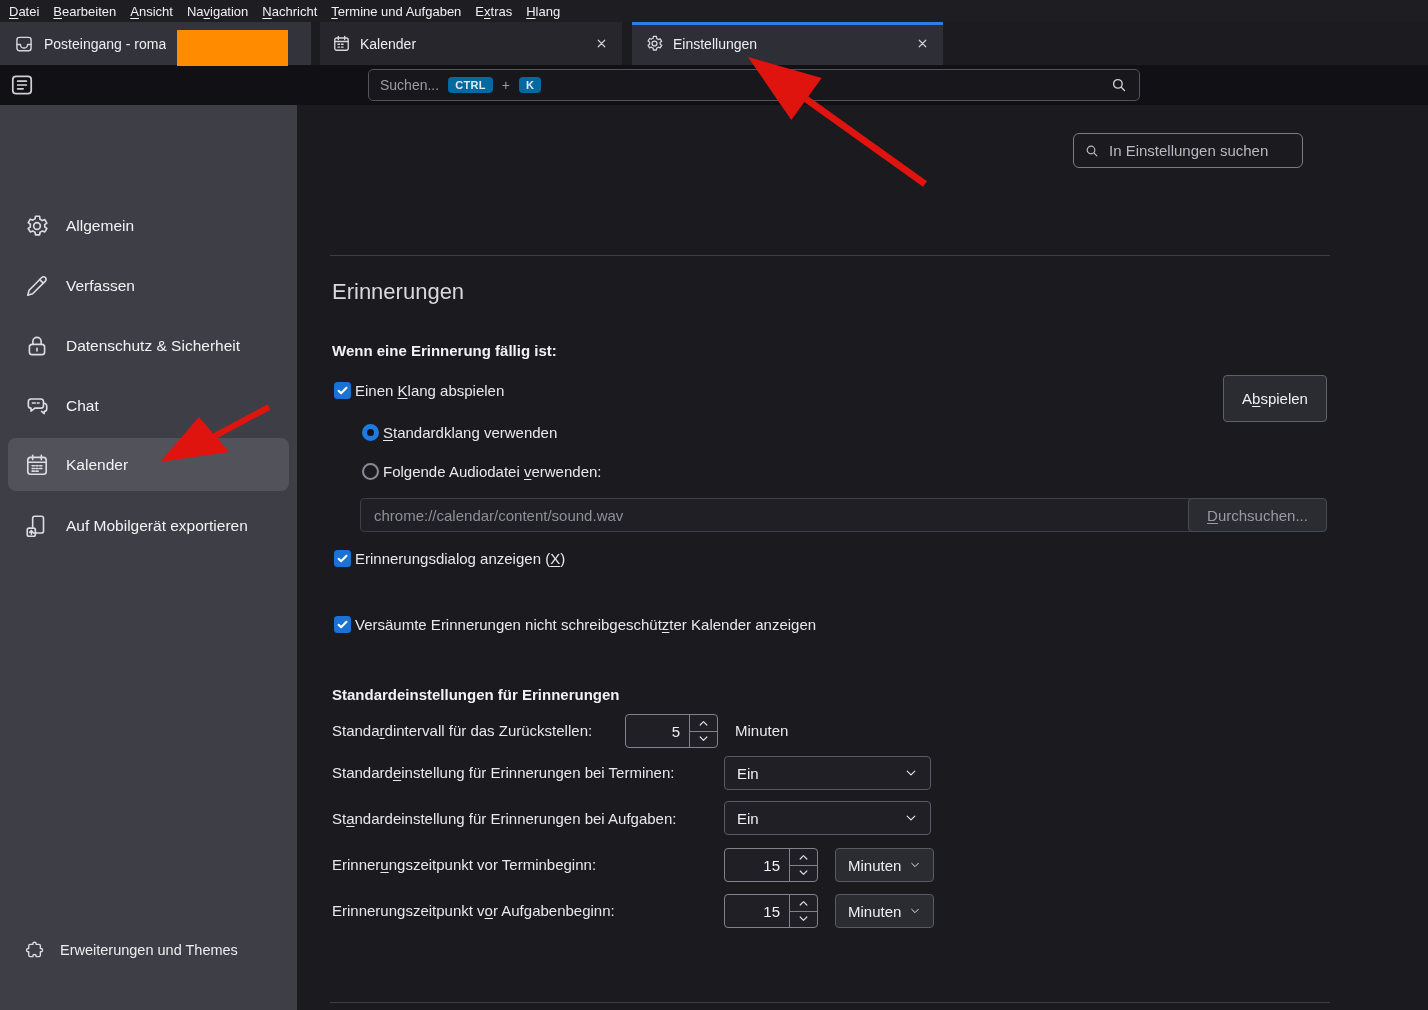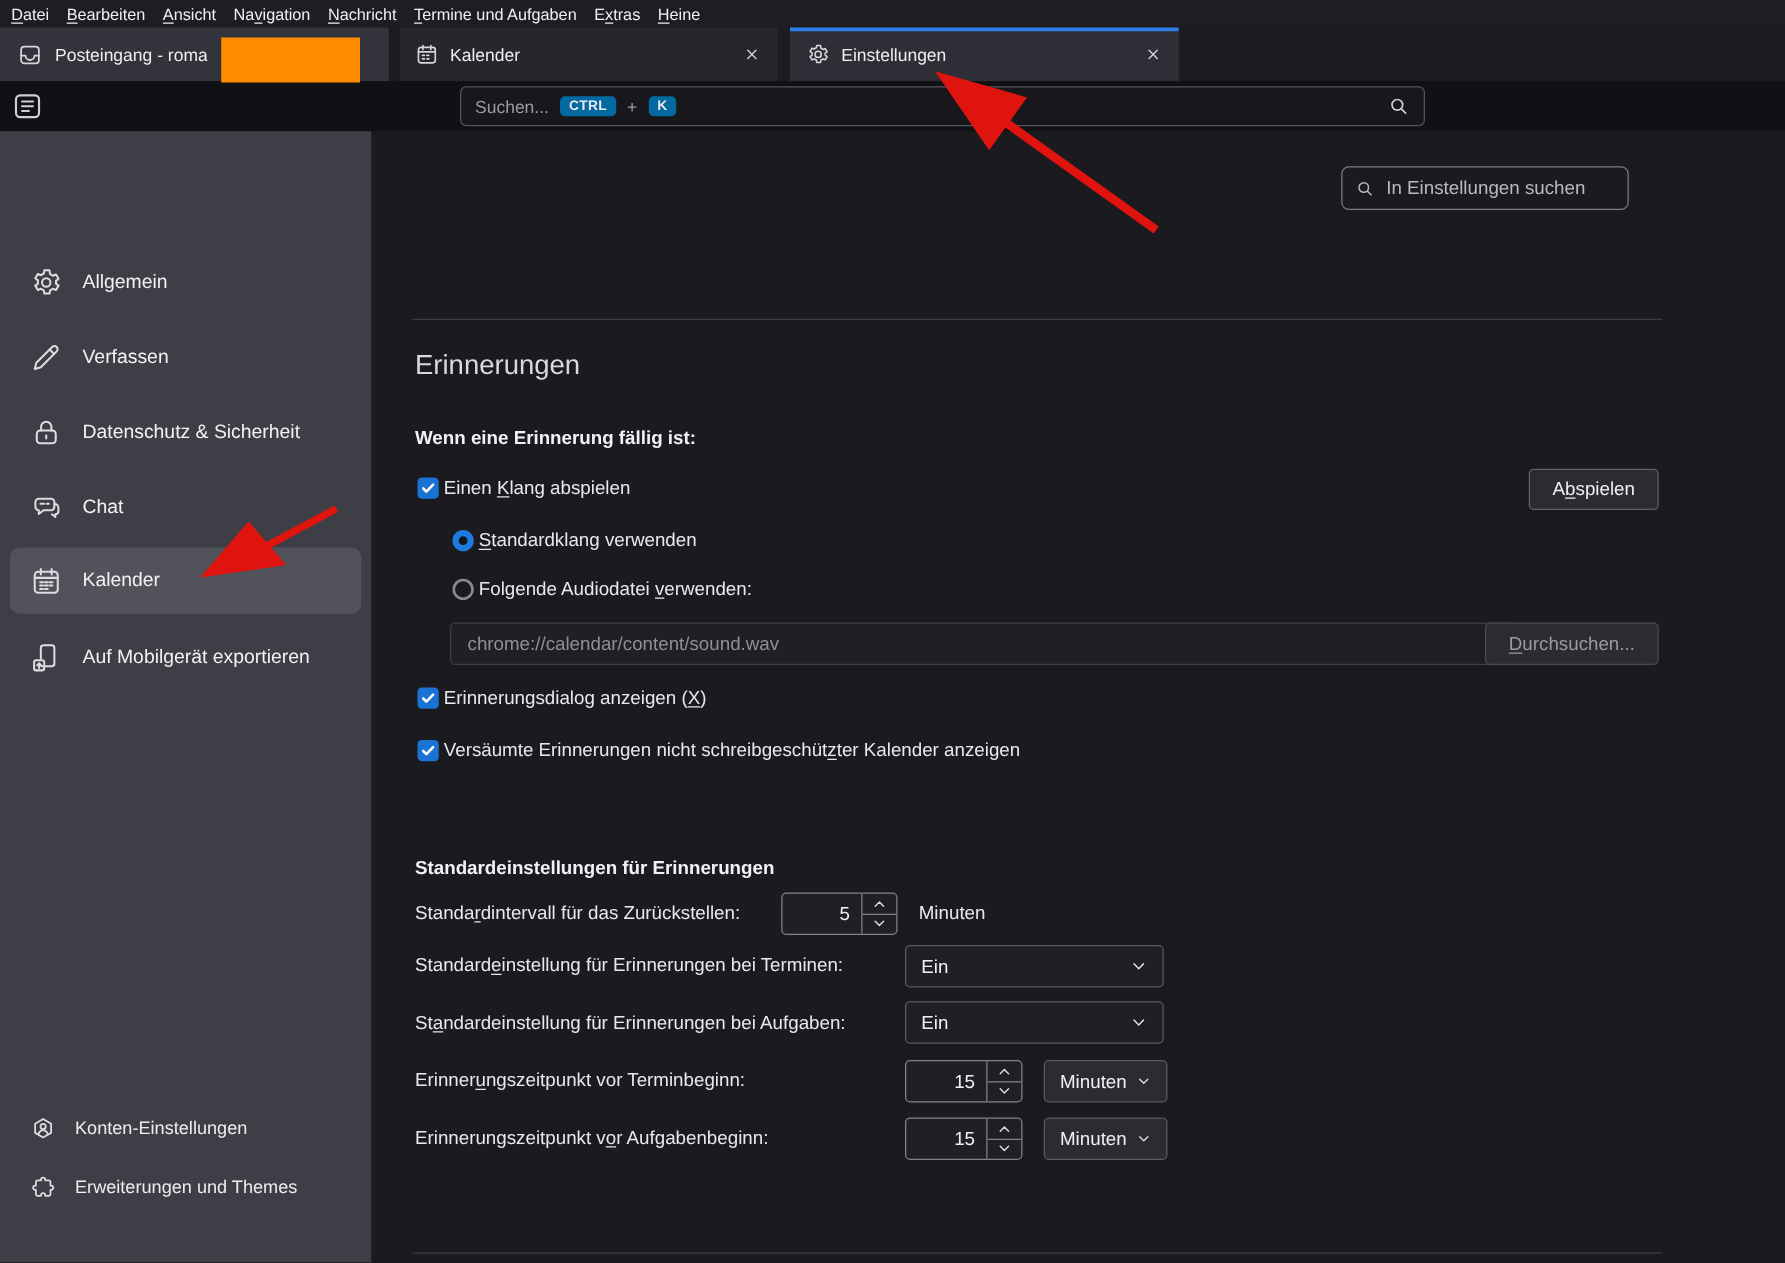--- a/index.html
+++ b/index.html
@@ -101,21 +101,21 @@
 <div id="app">
 
   <div class="menubar abs">
     <span class="menu-item"><span></span><span class="ak">D</span><span>atei</span></span>
     <span class="menu-item"><span></span><span class="ak">B</span><span>earbeiten</span></span>
     <span class="menu-item"><span></span><span class="ak">A</span><span>nsicht</span></span>
     <span class="menu-item"><span>Na</span><span class="ak">v</span><span>igation</span></span>
     <span class="menu-item"><span></span><span class="ak">N</span><span>achricht</span></span>
     <span class="menu-item"><span></span><span class="ak">T</span><span>ermine und Aufgaben</span></span>
     <span class="menu-item"><span>E</span><span class="ak">x</span><span>tras</span></span>
-    <span class="menu-item"><span></span><span class="ak">H</span><span>eine</span></span>
+    <span class="menu-item"><span></span><span class="ak">H</span><span>lang</span></span>
   </div>
 
   <div class="tabbar abs">
     <div class="tab tab1">
       <span class="tab-icon">
         <svg width="20" height="20" viewBox="0 0 24 24" fill="none" stroke="currentColor" stroke-width="1.7" stroke-linecap="round" stroke-linejoin="round">
           <rect x="3.5" y="4" width="17" height="16" rx="3"></rect>
           <path d="M3.5 12.5h4.2a4.3 4.3 0 0 0 8.6 0h4.2"></path>
         </svg>
       </span>
@@ -227,30 +227,20 @@
       <span class="side-icon">
         <svg width="26" height="26" viewBox="0 0 24 24" fill="none" stroke="currentColor" stroke-width="1.5" stroke-linecap="round" stroke-linejoin="round">
           <path d="M8.5 18.5H16a2 2 0 0 0 2-2V5a2 2 0 0 0-2-2h-6a2 2 0 0 0-2 2v8"></path>
           <rect x="3" y="14" width="7.5" height="7.5" rx="1.6"></rect>
           <path d="M6.75 19.7v-3.4M6.75 16.3l-1.5 1.5M6.75 16.3l1.5 1.5"></path>
         </svg>
       </span>
       <span>Auf Mobilgerät exportieren</span>
     </div>
 
-    <div class="side-foot" style="top:775px">
-      <span class="side-icon">
-        <svg width="21" height="21" viewBox="0 0 24 24" fill="none" stroke="currentColor" stroke-width="1.6" stroke-linecap="round" stroke-linejoin="round">
-          <path d="M12 2.6l7.3 4.2v8.4L12 19.4l-7.3-4.2V6.8z"></path>
-          <circle cx="12" cy="9.3" r="2.4"></circle>
-          <path d="M7.9 15.7c.9-2.1 2.4-3.1 4.1-3.1s3.2 1 4.1 3.1"></path>
-        </svg>
-      </span>
-      <span>Konten-Einstellungen</span>
-    </div>
     <div class="side-foot" style="top:822px">
       <span class="side-icon">
         <svg width="21" height="21" viewBox="0 0 24 24" fill="none" stroke="currentColor" stroke-width="1.6" stroke-linecap="round" stroke-linejoin="round">
           <path d="M10.1 4.4a1.9 1.9 0 0 1 3.8 0V5h3.2a1.6 1.6 0 0 1 1.6 1.6v3.1h.6a1.9 1.9 0 1 1 0 3.8h-.6v3.9a1.6 1.6 0 0 1-1.6 1.6h-3.2v-.6a1.9 1.9 0 1 0-3.8 0v.6H7a1.6 1.6 0 0 1-1.6-1.6v-3.9h-.6a1.9 1.9 0 1 1 0-3.8h.6V6.6A1.6 1.6 0 0 1 7 5h3.1v-.6z"></path>
         </svg>
       </span>
       <span>Erweiterungen und Themes</span>
     </div>
   </div>
 
@@ -272,21 +262,21 @@
 
   <div class="cb-row abs" style="left:334px;top:382px">
     <span class="cb">
       <svg width="13" height="13" viewBox="0 0 14 14" fill="none" stroke="#fff" stroke-width="2.2" stroke-linecap="round" stroke-linejoin="round">
           <path d="M2.8 7.3l2.7 2.7L11.3 4"></path>
         </svg>
     </span>
     <span class="lbl"><span>Einen </span><span class="ak">K</span><span>lang abspielen</span></span>
   </div>
 
-  <div class="btn abs" style="left:1223px;top:375px;width:104px;height:33px">
+  <div class="btn abs" style="left:1223px;top:375px;width:104px;height:47px">
     <span><span>A</span><span class="ak">b</span><span>spielen</span></span>
   </div>
 
   <div class="radio-row abs" style="left:362px;top:424px">
     <span class="radio-on"></span>
     <span class="lbl"><span></span><span class="ak">S</span><span>tandardklang verwenden</span></span>
   </div>
   <div class="radio-row abs" style="left:362px;top:463px">
     <span class="radio-off"></span>
     <span class="lbl"><span>Folgende Audiodatei </span><span class="ak">v</span><span>erwenden:</span></span>
@@ -301,21 +291,21 @@
 
   <div class="cb-row abs" style="left:334px;top:550px">
     <span class="cb">
       <svg width="13" height="13" viewBox="0 0 14 14" fill="none" stroke="#fff" stroke-width="2.2" stroke-linecap="round" stroke-linejoin="round">
           <path d="M2.8 7.3l2.7 2.7L11.3 4"></path>
         </svg>
     </span>
     <span class="lbl"><span>Erinnerungsdialog anzeigen (</span><span class="ak">X</span><span>)</span></span>
   </div>
 
-  <div class="cb-row abs" style="left:334px;top:592px">
+  <div class="cb-row abs" style="left:334px;top:616px">
     <span class="cb">
       <svg width="13" height="13" viewBox="0 0 14 14" fill="none" stroke="#fff" stroke-width="2.2" stroke-linecap="round" stroke-linejoin="round">
           <path d="M2.8 7.3l2.7 2.7L11.3 4"></path>
         </svg>
     </span>
     <span class="lbl"><span>Versäumte Erinnerungen nicht schreibgeschüt</span><span class="ak">z</span><span>ter Kalender anzeigen</span></span>
   </div>
 
   <div class="bold abs" style="left:332px;top:686px"><span>Standardeinstellungen für Erinnerungen</span></div>
 

